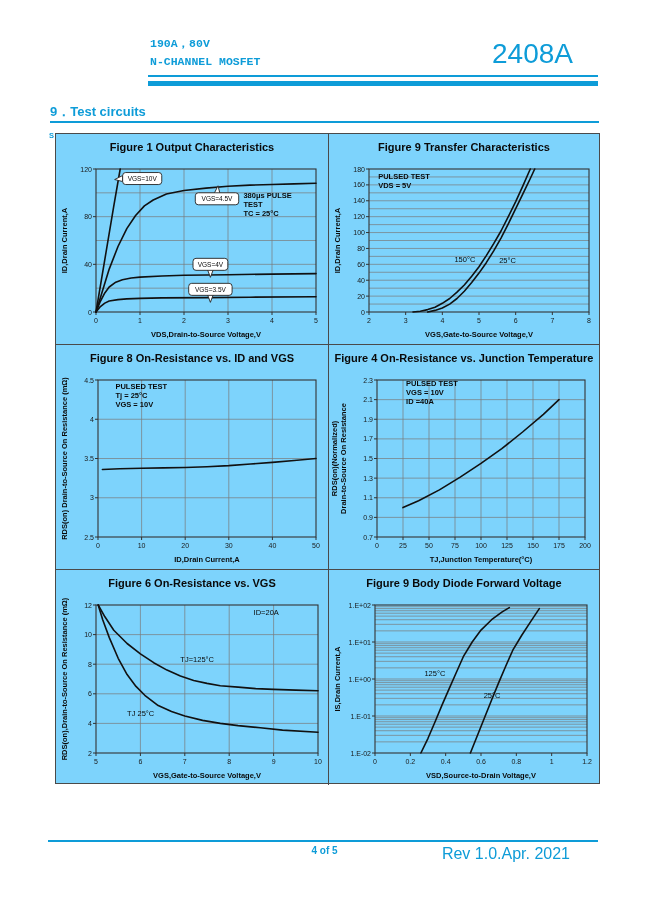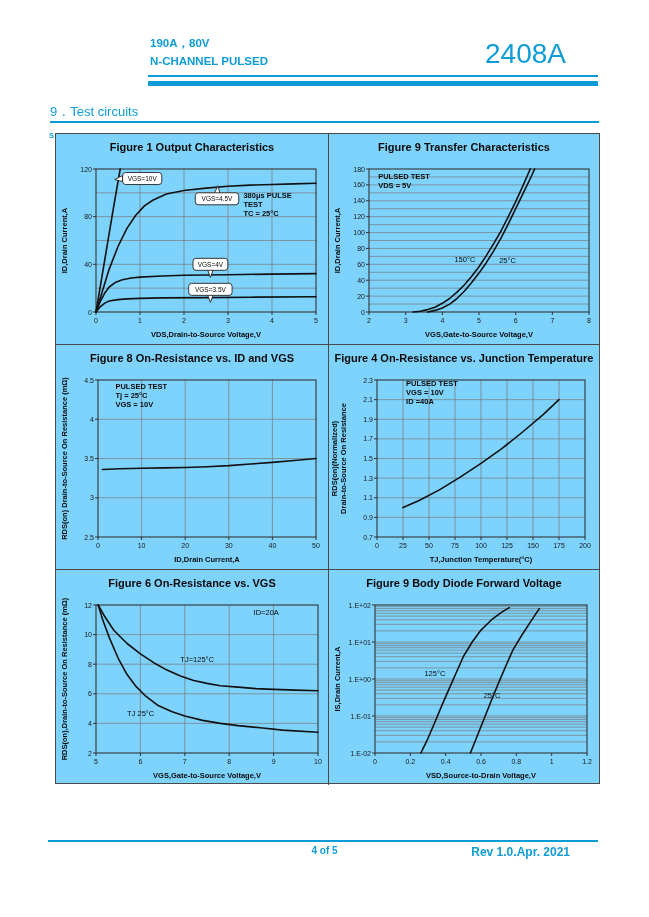--- a/index.html
+++ b/index.html
@@ -1,52 +1,52 @@
 <!DOCTYPE html>
 <html><head>
 <meta charset="utf-8">
 <style>
   html,body{margin:0;padding:0;background:#fff;}
   body{width:649px;height:917px;position:relative;font-family:"Liberation Sans",sans-serif;overflow:hidden;}
   :root{--cyan:#0e9cd8;--yellow:#fcc10e;}
   .page{position:absolute;inset:0;background:#fff;}
   .logo{position:absolute;left:49px;top:27px;font-size:41px;font-weight:bold;color:var(--yellow);letter-spacing:-2px;line-height:1;}
   .logo-sub{position:absolute;left:49px;top:84px;font-size:7.5px;font-weight:bold;color:var(--cyan);letter-spacing:0.8px;margin-top:47px;}
-  .spec{position:absolute;left:150px;top:35px;color:var(--cyan);font-weight:bold;font-size:11.5px;line-height:1.55;}
-  .part-number{position:absolute;right:83px;top:38px;color:var(--cyan);font-size:28px;font-weight:400;}
+  .spec{position:absolute;left:150px;top:35px;color:var(--cyan);font-weight:bold;font-size:11.5px;line-height:1.55;font-family:Liberation Mono, monospace;}
+  .part-number{position:absolute;right:76px;top:38px;color:var(--cyan);font-size:28px;font-weight:400;}
   .rule-thin{position:absolute;left:148px;right:51px;top:75px;height:2px;background:var(--cyan);}
   .rule-thick{position:absolute;left:148px;right:51px;top:81px;height:5px;background:var(--cyan);}
-  .section-title{position:absolute;left:50px;top:103px;font-size:13px;font-weight:normal;color:var(--cyan);}
+  .section-title{position:absolute;left:50px;top:103px;font-size:13px;font-weight:bold;color:var(--cyan);}
   .section-rule{position:absolute;left:50px;right:50px;top:121px;height:2px;background:var(--cyan);}
   .figure-grid{position:absolute;left:55px;top:133px;width:545px;height:651px;display:grid;grid-template-columns:273px 1fr;grid-template-rows:211px 225px 215px;border:1px solid #4a4a4a;box-sizing:border-box;background:#7dd3fc;}
   .cell{position:relative;border-right:1px solid #4a4a4a;border-bottom:1px solid #4a4a4a;box-sizing:border-box;overflow:hidden;}
   .cell:nth-child(2n){border-right:none;}
   .cell:nth-child(5),.cell:nth-child(6){border-bottom:none;}
   .fig-title{height:20px;padding-top:7px;text-align:center;font-size:11px;font-weight:bold;color:#0a0a0a;}
   svg.chart{position:absolute;left:0;top:27px;width:100%;height:calc(100% - 29px);}
   svg text{font-family:"Liberation Sans",sans-serif;}
   .tick{font-size:7px;fill:#1a1a1a;}
   .axis-label{font-size:7.5px;font-weight:bold;fill:#0a0a0a;}
   .anno{font-size:7.5px;fill:#0a0a0a;}
   .anno-b{font-size:7.5px;font-weight:bold;fill:#0a0a0a;}
   .callout{font-size:6.5px;fill:#0a0a0a;}
   .footer-rule{position:absolute;left:48px;right:51px;top:840px;height:2px;background:var(--cyan);}
   .page-indicator{position:absolute;left:0;right:0;top:845px;text-align:center;font-size:10px;font-weight:bold;color:var(--cyan);}
-  .revision{position:absolute;right:79px;top:845px;font-size:12px;font-weight:bold;color:var(--cyan);}
+  .revision{position:absolute;right:79px;top:845px;font-size:16px;font-weight:normal;color:var(--cyan);}
 </style>
 </head>
 <body>
 
 <div class="page">
 
   <div class="logo-sub">SEMICONDUCTORS</div>
 
   <div class="spec">
     <div>190A，80V</div>
-    <div>N-CHANNEL PULSED</div>
+    <div>N-CHANNEL MOSFET</div>
   </div>
 
   <div class="part-number">2408A</div>
 
   <div class="rule-thin"></div>
   <div class="rule-thick"></div>
 
   <div class="section-title">9．Test circuits</div>
   <div class="section-rule"></div>
 

